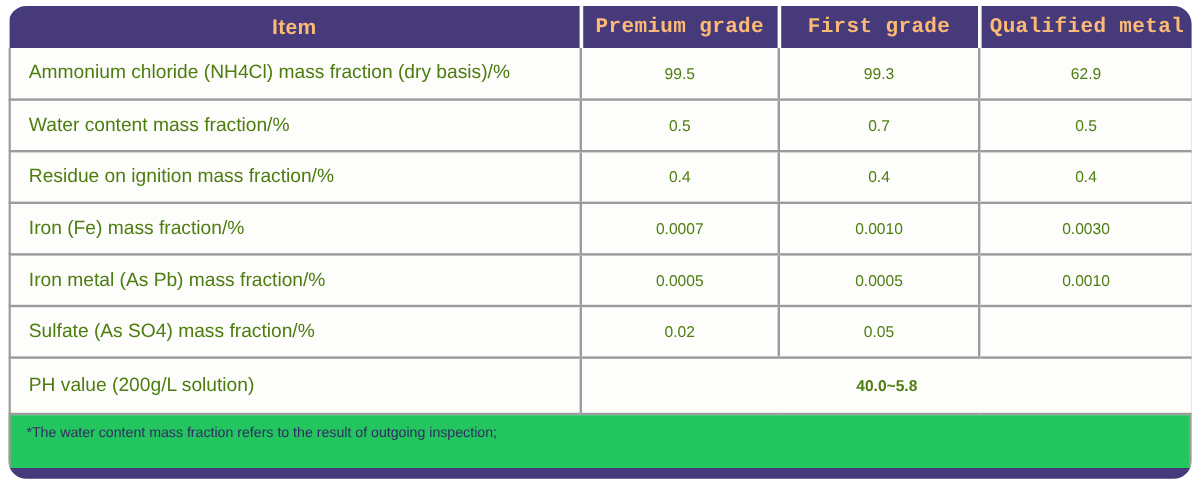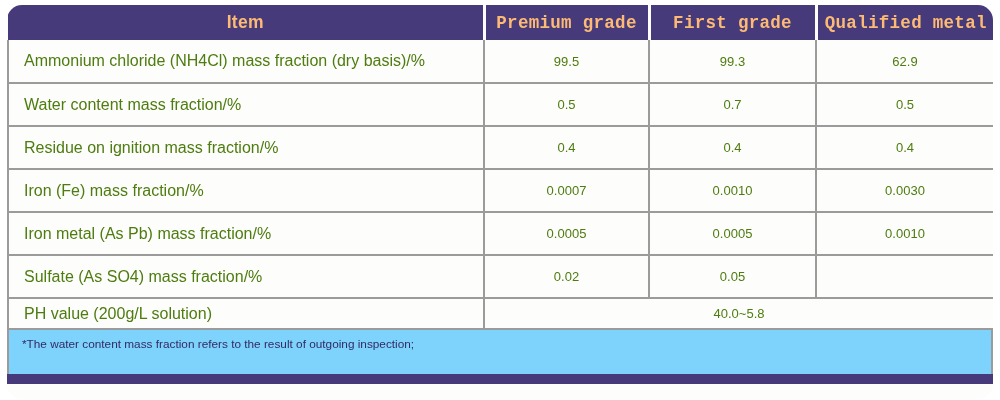--- a/index.html
+++ b/index.html
@@ -52,29 +52,29 @@
     border-left: 2px solid #9b9b9b;
     padding-left: 15px;
     text-align: left;
   }
   .brow td + td {
     border-left: 2px solid #9b9b9b;
     text-align: center;
     font-size: 13px;
   }
   .brow td:last-child { border-right: 2px solid #9b9b9b; }
-  .ph-row td { height: 31px; }
-  .ph-merged { text-align: center; }
+  .ph-row td { height: 47px; }
+  .ph-merged { text-align: center; font-weight: bold; }
 
   
   .footnote {
     border-left: 2px solid #9b9b9b;
     border-right: 2px solid #9b9b9b;
     height: 44px;
-    background: #7dd3fc;
+    background: #22c55e;
     color: #322c66;
     font-size: 11.8px;
     line-height: 16.5px;
     padding: 6px 10px 0 13px;
     box-sizing: border-box;
   }
   .footnote .line2 { padding-left: 4px; }
 
   
   .bottom-bar {

